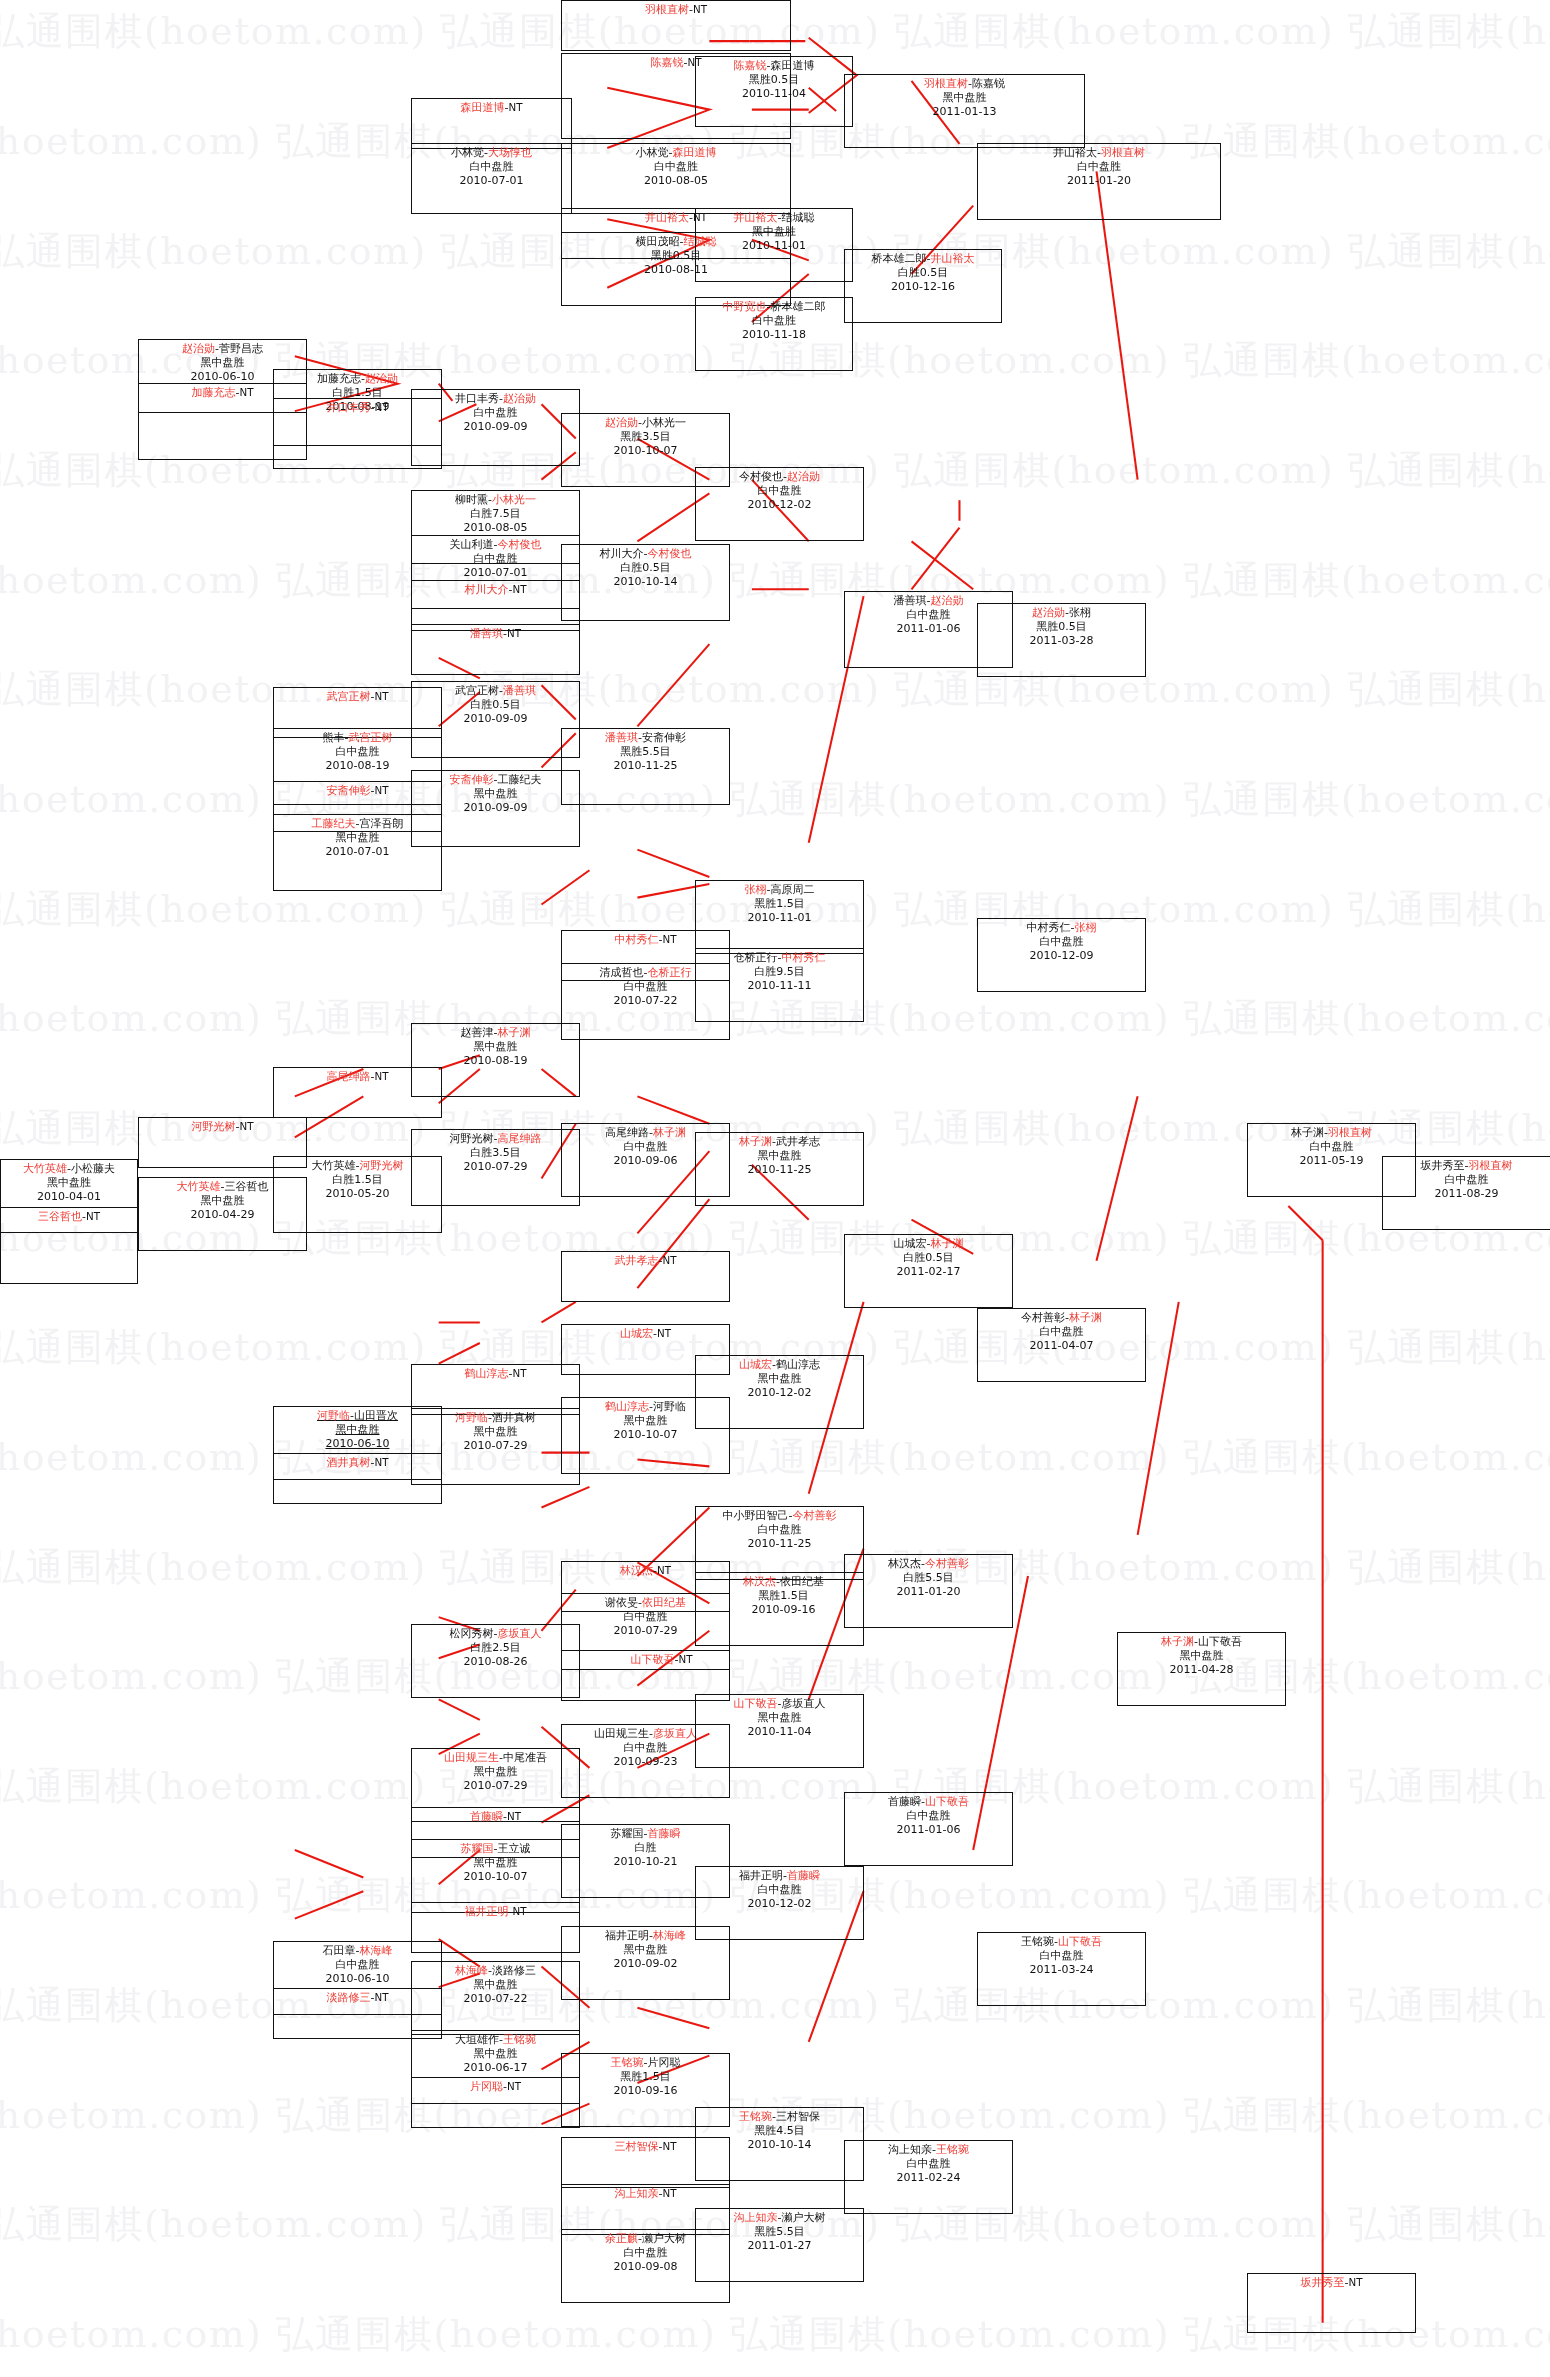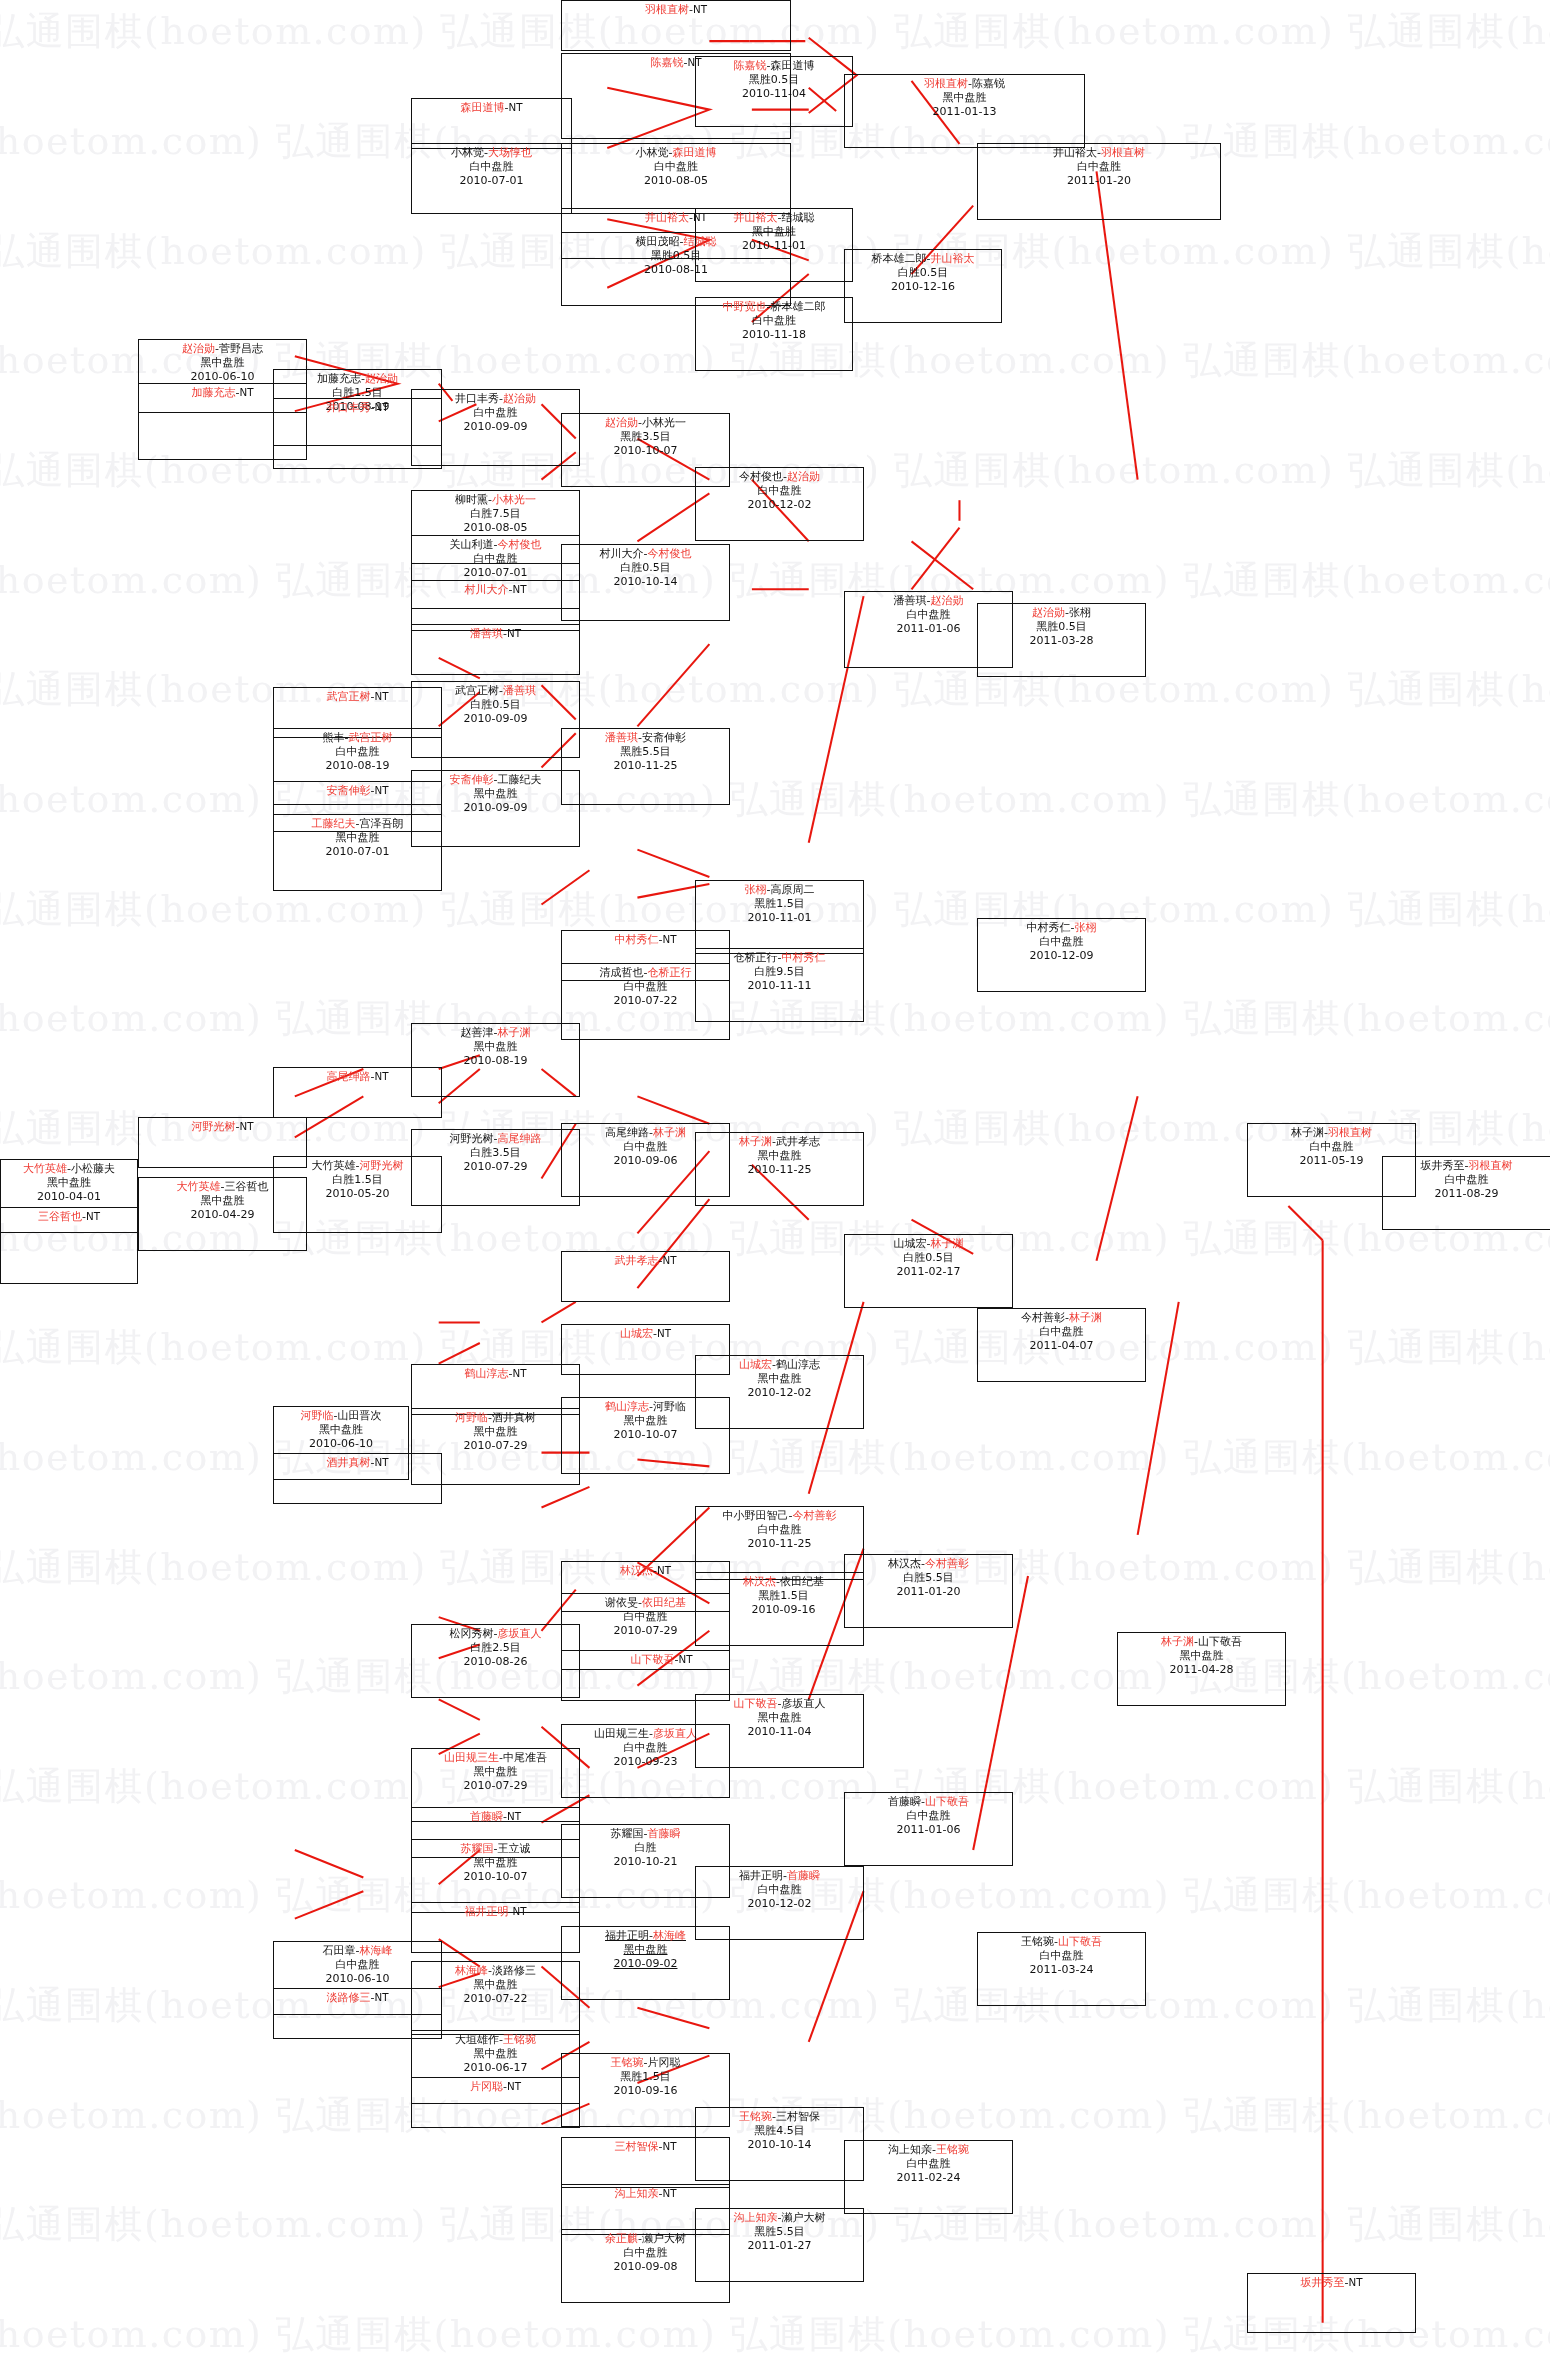--- a/index.html
+++ b/index.html
@@ -401,21 +401,21 @@
       <span class="ln">2011-02-17</span>
     </div>
     <div class="node" style="left: 695px; top: 1355px; width: 169px; height: 74px;">
       <span class="ln"><span style="color: rgb(239, 58, 50);">山城宏</span><span style="color: rgb(17, 17, 17);">-</span><span style="color: rgb(17, 17, 17);">鹤山淳志</span></span>
       <span class="ln">黑中盘胜</span>
       <span class="ln">2010-12-02</span>
     </div>
     <div class="node" style="left: 411px; top: 1364px; width: 169px; height: 51px;">
       <span class="ln"><span style="color: rgb(239, 58, 50);">鹤山淳志</span><span style="color: rgb(17, 17, 17);">-</span><span style="color: rgb(17, 17, 17); font-size: 10.3px;">NT</span></span>
     </div>
-    <div class="node" style="left: 273px; top: 1406px; width: 136px; height: 74px;">
+    <div class="node" style="left: 273px; top: 1406px; width: 169px; height: 74px; text-decoration: underline;">
       <span class="ln"><span style="color: rgb(239, 58, 50);">河野临</span><span style="color: rgb(17, 17, 17);">-</span><span style="color: rgb(17, 17, 17);">山田晋次</span></span>
       <span class="ln">黑中盘胜</span>
       <span class="ln">2010-06-10</span>
     </div>
     <div class="node" style="left: 273px; top: 1453px; width: 169px; height: 51px;">
       <span class="ln"><span style="color: rgb(239, 58, 50);">酒井真树</span><span style="color: rgb(17, 17, 17);">-</span><span style="color: rgb(17, 17, 17); font-size: 10.3px;">NT</span></span>
     </div>
     <div class="node" style="left: 411px; top: 1408px; width: 169px; height: 77px;">
       <span class="ln"><span style="color: rgb(239, 58, 50);">河野临</span><span style="color: rgb(17, 17, 17);">-</span><span style="color: rgb(17, 17, 17);">酒井真树</span></span>
       <span class="ln">黑中盘胜</span>
@@ -496,21 +496,21 @@
     <div class="node" style="left: 695px; top: 1866px; width: 169px; height: 74px;">
       <span class="ln"><span style="color: rgb(17, 17, 17);">福井正明</span><span style="color: rgb(17, 17, 17);">-</span><span style="color: rgb(239, 58, 50);">首藤瞬</span></span>
       <span class="ln">白中盘胜</span>
       <span class="ln">2010-12-02</span>
     </div>
     <div class="node" style="left: 844px; top: 1792px; width: 169px; height: 74px;">
       <span class="ln"><span style="color: rgb(17, 17, 17);">首藤瞬</span><span style="color: rgb(17, 17, 17);">-</span><span style="color: rgb(239, 58, 50);">山下敬吾</span></span>
       <span class="ln">白中盘胜</span>
       <span class="ln">2011-01-06</span>
     </div>
-    <div class="node" style="left: 561px; top: 1926px; width: 169px; height: 74px; text-decoration: underline;">
+    <div class="node" style="left: 561px; top: 1926px; width: 169px; height: 74px;">
       <span class="ln"><span style="color: rgb(17, 17, 17);">福井正明</span><span style="color: rgb(17, 17, 17);">-</span><span style="color: rgb(239, 58, 50);">林海峰</span></span>
       <span class="ln">黑中盘胜</span>
       <span class="ln">2010-09-02</span>
     </div>
     <div class="node" style="left: 273px; top: 1941px; width: 169px; height: 74px;">
       <span class="ln"><span style="color: rgb(17, 17, 17);">石田章</span><span style="color: rgb(17, 17, 17);">-</span><span style="color: rgb(239, 58, 50);">林海峰</span></span>
       <span class="ln">白中盘胜</span>
       <span class="ln">2010-06-10</span>
     </div>
     <div class="node" style="left: 273px; top: 1988px; width: 169px; height: 51px;">

